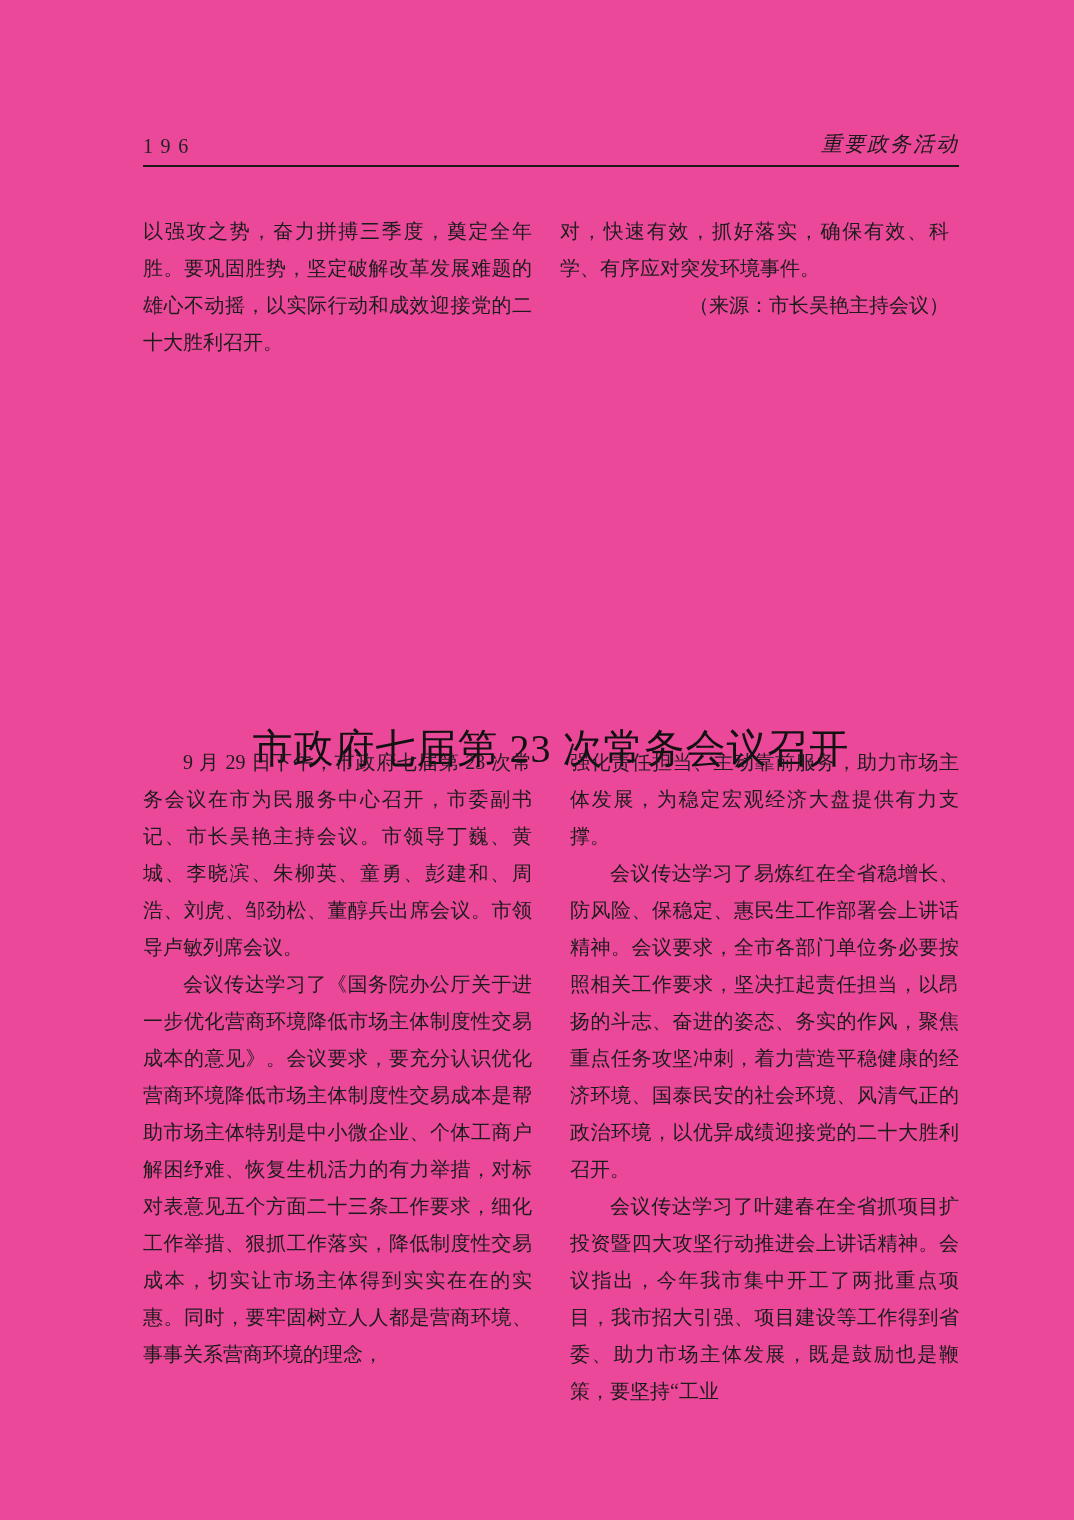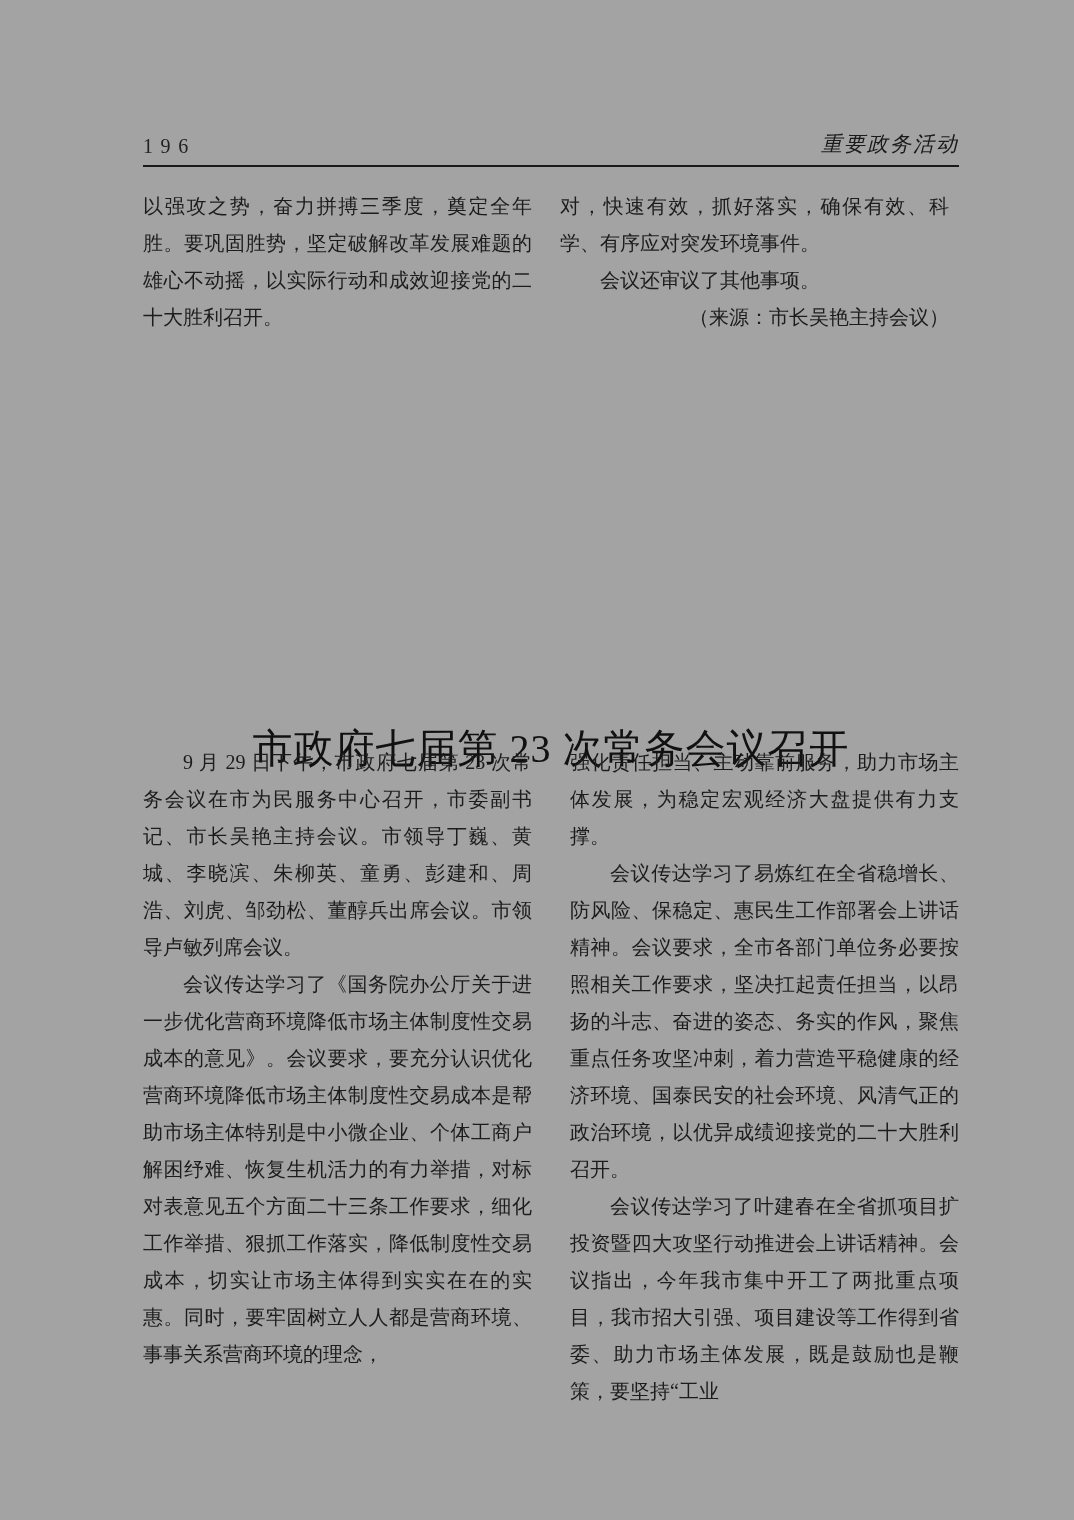--- a/index.html
+++ b/index.html
@@ -1,21 +1,21 @@
 <!DOCTYPE html>
 <html><head>
 <meta charset="utf-8">
 <style>
   html, body { margin: 0; padding: 0; background: #e8e8e8; }
   .page {
     position: relative;
     width: 1074px;
     height: 1520px;
     margin: 0 auto;
-    background: #a3a3a3;
+    background: #ec4899;
     font-family: "Liberation Serif", serif;
     color: #1c1c1c;
     overflow: hidden;
   }
   .header-row {
     position: absolute;
     left: 143px;
     top: 130px;
     width: 816px;
     display: flex;
@@ -50,21 +50,21 @@
   .para {
     margin: 0;
     font-size: 20px;
     line-height: 37px;
     text-align: justify;
     text-justify: inter-ideograph;
     word-break: break-all;
   }
   .para.indent { text-indent: 2em; }
   .para.align-right { text-align: right; }
-  .article1-cols { top: 188px; gap: 28px; }
+  .article1-cols { top: 213px; gap: 28px; }
   .article-title {
     position: absolute;
     left: 143px;
     top: 694px;
     width: 816px;
     text-align: center;
     font-size: 40px;
     font-weight: normal;
     letter-spacing: 1px;
     color: #111;
@@ -81,21 +81,20 @@
     <span class="page-number">196</span>
     <span class="header-title">重要政务活动</span>
   </div>
 
   <div class="columns article1-cols">
     <div class="col">
         <div class="para">以强攻之势，奋力拼搏三季度，奠定全年胜。要巩固胜势，坚定破解改革发展难题的雄心不动摇，以实际行动和成效迎接党的二十大胜利召开。</div>
       </div>
     <div class="col">
         <div class="para">对，快速有效，抓好落实，确保有效、科学、有序应对突发环境事件。</div>
-        <div class="para indent">会议还审议了其他事项。</div>
         <div class="para align-right">（来源：市长吴艳主持会议）</div>
       </div>
   </div>
 
   <h1 class="article-title">市政府七届第 23 次常务会议召开</h1>
 
   <div class="columns article2-cols">
     <div class="col">
         <div class="para indent">9 月 29 日下午，市政府七届第 23 次常务会议在市为民服务中心召开，市委副书记、市长吴艳主持会议。市领导丁巍、黄城、李晓滨、朱柳英、童勇、彭建和、周浩、刘虎、邹劲松、董醇兵出席会议。市领导卢敏列席会议。</div>
         <div class="para indent">会议传达学习了《国务院办公厅关于进一步优化营商环境降低市场主体制度性交易成本的意见》。会议要求，要充分认识优化营商环境降低市场主体制度性交易成本是帮助市场主体特别是中小微企业、个体工商户解困纾难、恢复生机活力的有力举措，对标对表意见五个方面二十三条工作要求，细化工作举措、狠抓工作落实，降低制度性交易成本，切实让市场主体得到实实在在的实惠。同时，要牢固树立人人都是营商环境、事事关系营商环境的理念，</div>

